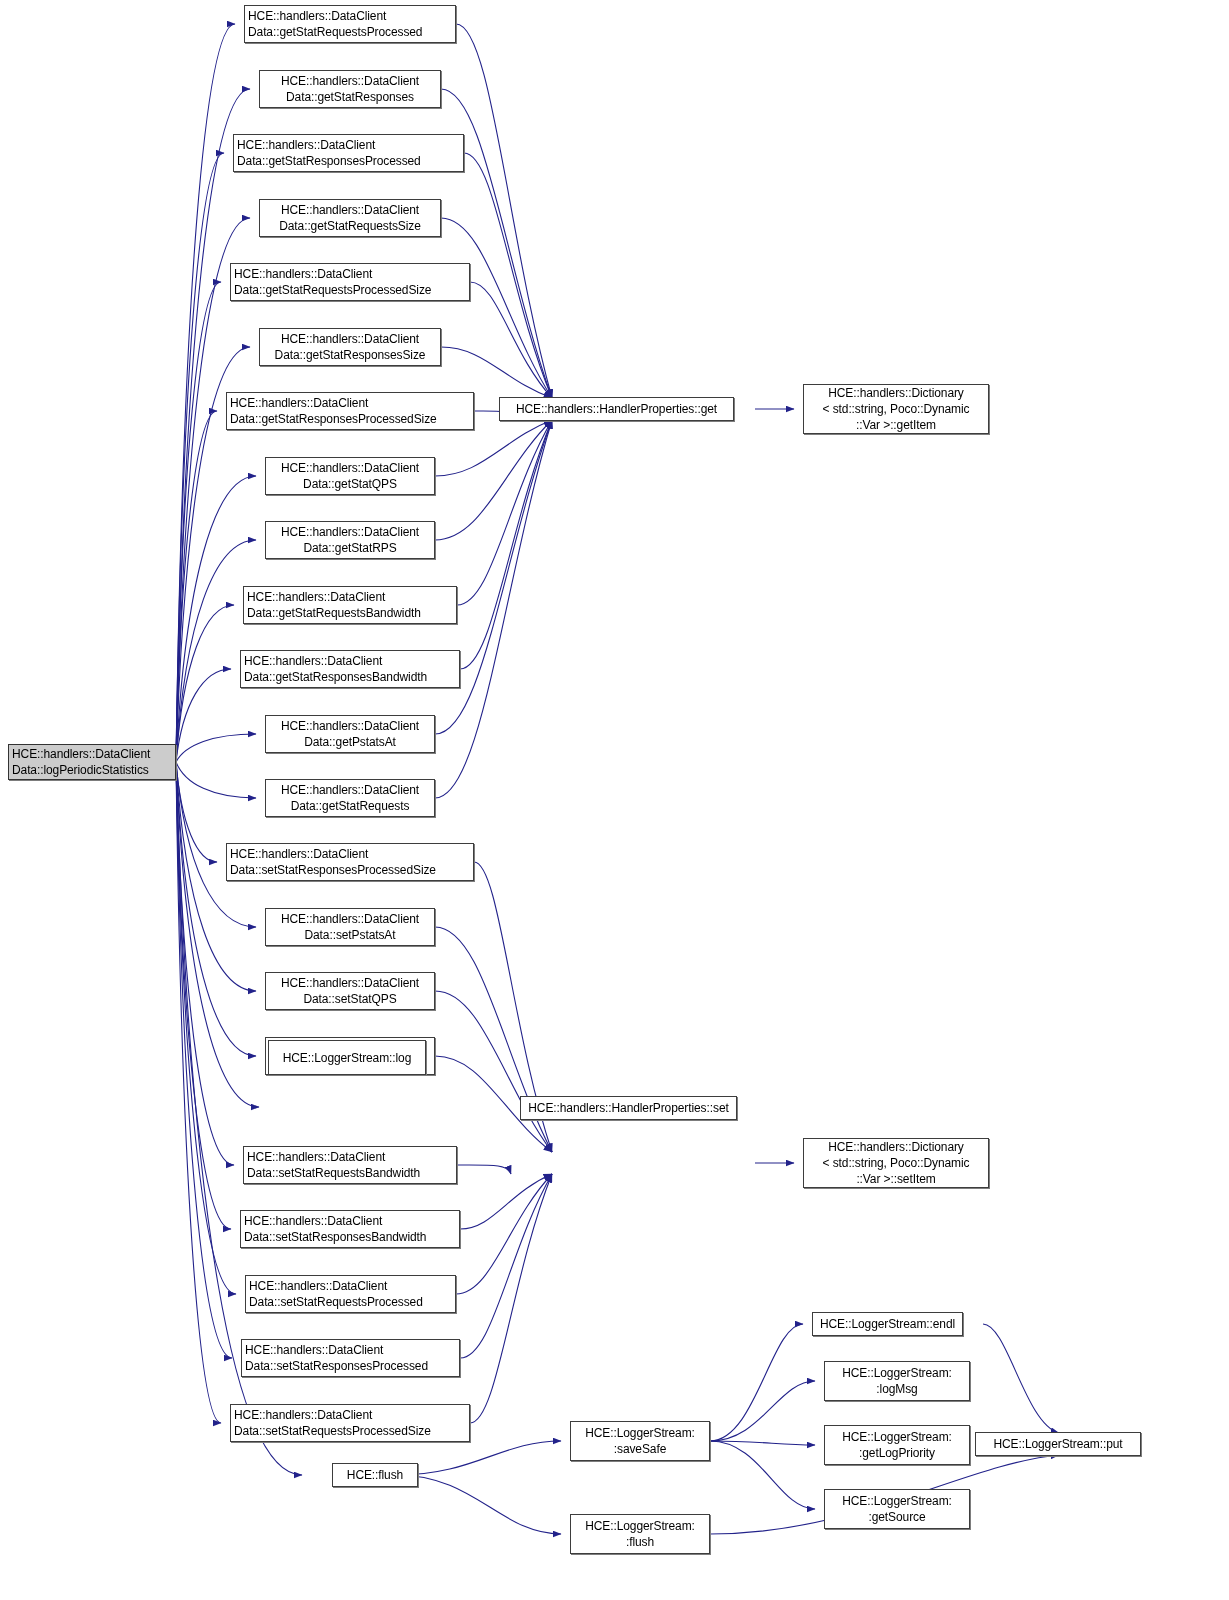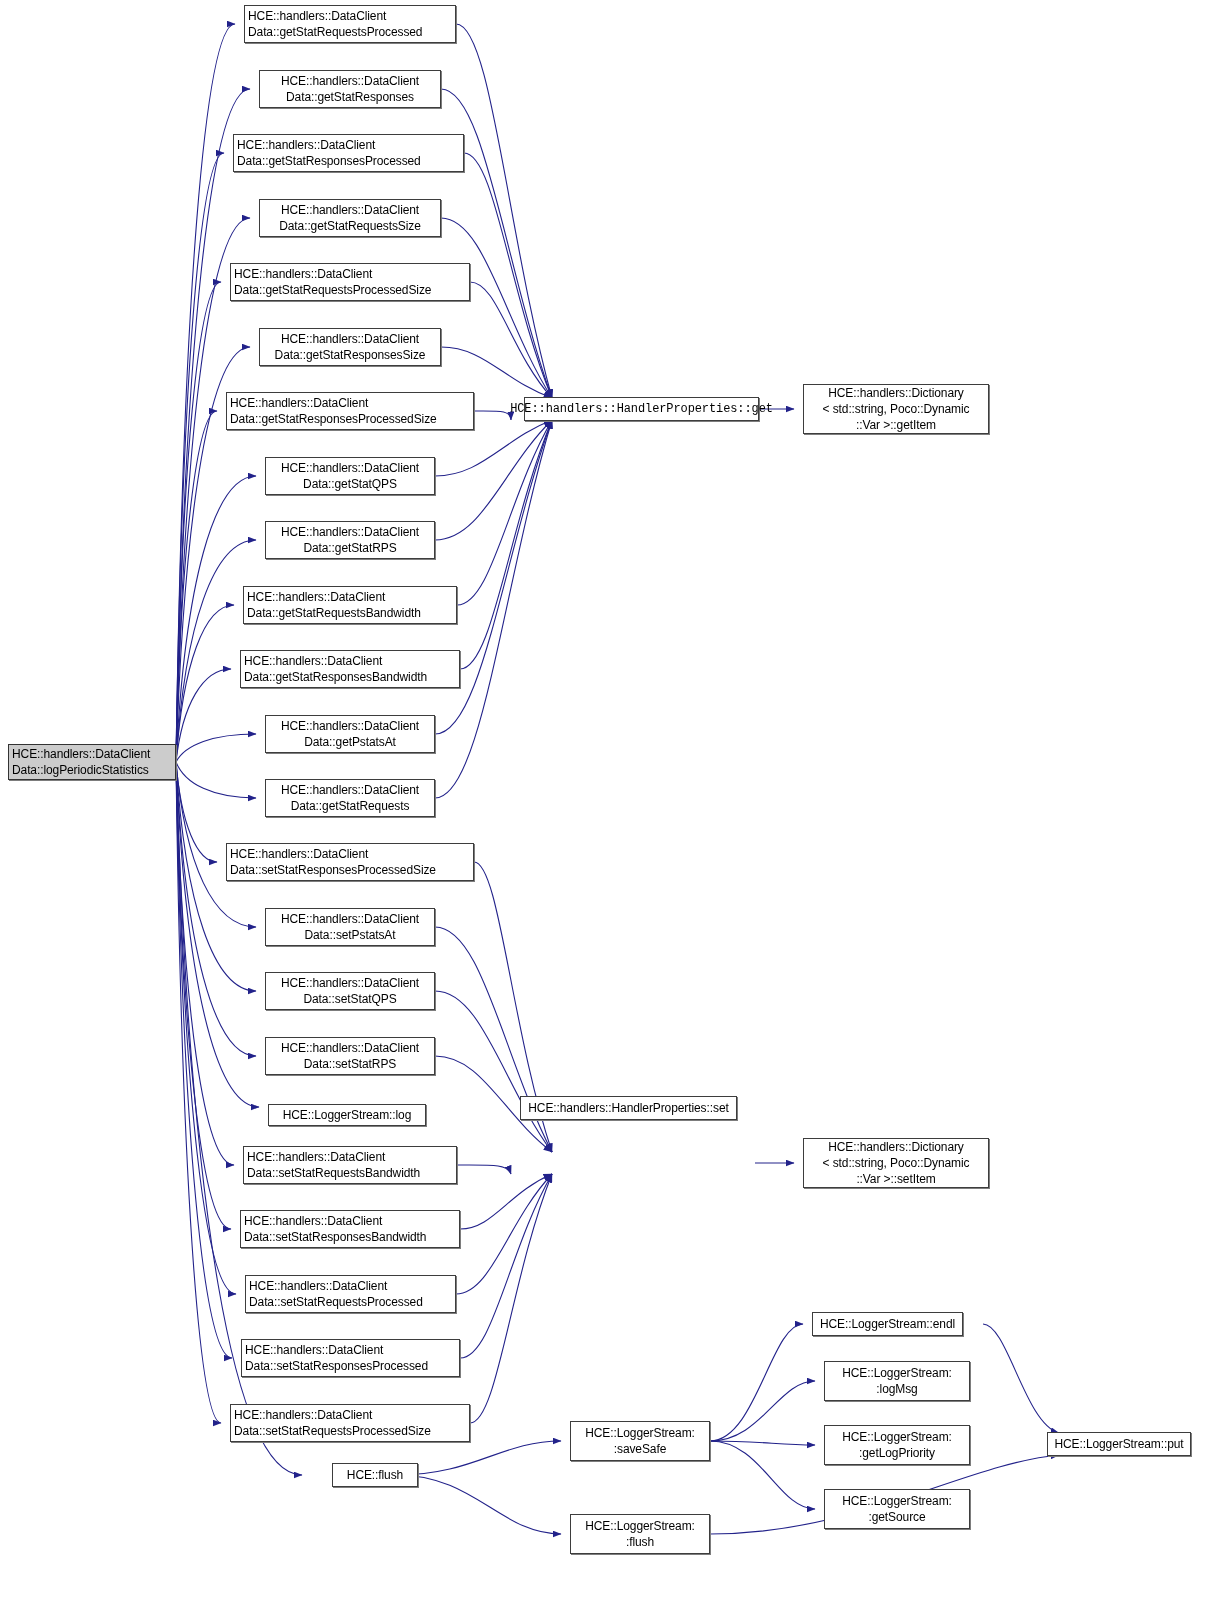--- a/index.html
+++ b/index.html
@@ -148,46 +148,46 @@
       <div class="node" style="left: 265px; top: 779px; width: 170px; height: 38px;">HCE::handlers::DataClient
 Data::getStatRequests</div>
       <div class="node left-align" style="left: 226px; top: 843px; width: 248px; height: 38px;">HCE::handlers::DataClient
 Data::setStatResponsesProcessedSize</div>
       <div class="node" style="left: 265px; top: 908px; width: 170px; height: 38px;">HCE::handlers::DataClient
 Data::setPstatsAt</div>
       <div class="node" style="left: 265px; top: 972px; width: 170px; height: 38px;">HCE::handlers::DataClient
 Data::setStatQPS</div>
       <div class="node" style="left: 265px; top: 1037px; width: 170px; height: 38px;">HCE::handlers::DataClient
 Data::setStatRPS</div>
-      <div class="node" style="left: 268px; top: 1104px; width: 158px; height: 22px;">HCE::LoggerStream::log</div>
+      <div class="node" style="left: 268px; top: 1040px; width: 158px; height: 35px;">HCE::LoggerStream::log</div>
       <div class="node left-align" style="left: 243px; top: 1146px; width: 214px; height: 38px;">HCE::handlers::DataClient
 Data::setStatRequestsBandwidth</div>
       <div class="node left-align" style="left: 240px; top: 1210px; width: 220px; height: 38px;">HCE::handlers::DataClient
 Data::setStatResponsesBandwidth</div>
       <div class="node left-align" style="left: 245px; top: 1275px; width: 211px; height: 38px;">HCE::handlers::DataClient
 Data::setStatRequestsProcessed</div>
       <div class="node left-align" style="left: 241px; top: 1339px; width: 219px; height: 38px;">HCE::handlers::DataClient
 Data::setStatResponsesProcessed</div>
       <div class="node left-align" style="left: 230px; top: 1404px; width: 240px; height: 38px;">HCE::handlers::DataClient
 Data::setStatRequestsProcessedSize</div>
       <div class="node" style="left: 311px; top: 1463px; width: 86px; height: 24px; margin-left: 21px;">HCE::flush</div>
-      <div class="node" style="left: 524px; top: 397px; width: 235px; height: 24px; font-family: Liberation Mono, monospace;">HCE::handlers::HandlerProperties::get</div>
+      <div class="node" style="left: 499px; top: 397px; width: 235px; height: 24px;">HCE::handlers::HandlerProperties::get</div>
       <div class="node" style="left: 520px; top: 1096px; width: 217px; height: 24px;">HCE::handlers::HandlerProperties::set</div>
       <div class="node" style="left: 803px; top: 384px; width: 186px; height: 50px;">HCE::handlers::Dictionary
 &lt; std::string, Poco::Dynamic
 ::Var &gt;::getItem</div>
       <div class="node" style="left: 803px; top: 1138px; width: 186px; height: 50px;">HCE::handlers::Dictionary
 &lt; std::string, Poco::Dynamic
 ::Var &gt;::setItem</div>
       <div class="node" style="left: 570px; top: 1421px; width: 140px; height: 40px;">HCE::LoggerStream:
 :saveSafe</div>
       <div class="node" style="left: 570px; top: 1514px; width: 140px; height: 40px;">HCE::LoggerStream:
 :flush</div>
       <div class="node" style="left: 812px; top: 1312px; width: 151px; height: 24px;">HCE::LoggerStream::endl</div>
       <div class="node" style="left: 824px; top: 1361px; width: 146px; height: 40px;">HCE::LoggerStream:
 :logMsg</div>
       <div class="node" style="left: 824px; top: 1425px; width: 146px; height: 40px;">HCE::LoggerStream:
 :getLogPriority</div>
       <div class="node" style="left: 824px; top: 1489px; width: 146px; height: 40px;">HCE::LoggerStream:
 :getSource</div>
-      <div class="node" style="left: 1047px; top: 1432px; width: 144px; height: 24px;">HCE::LoggerStream::put</div>
+      <div class="node" style="left: 975px; top: 1432px; width: 166px; height: 24px;">HCE::LoggerStream::put</div>
     </div>
 </div>
 
 </body></html>

